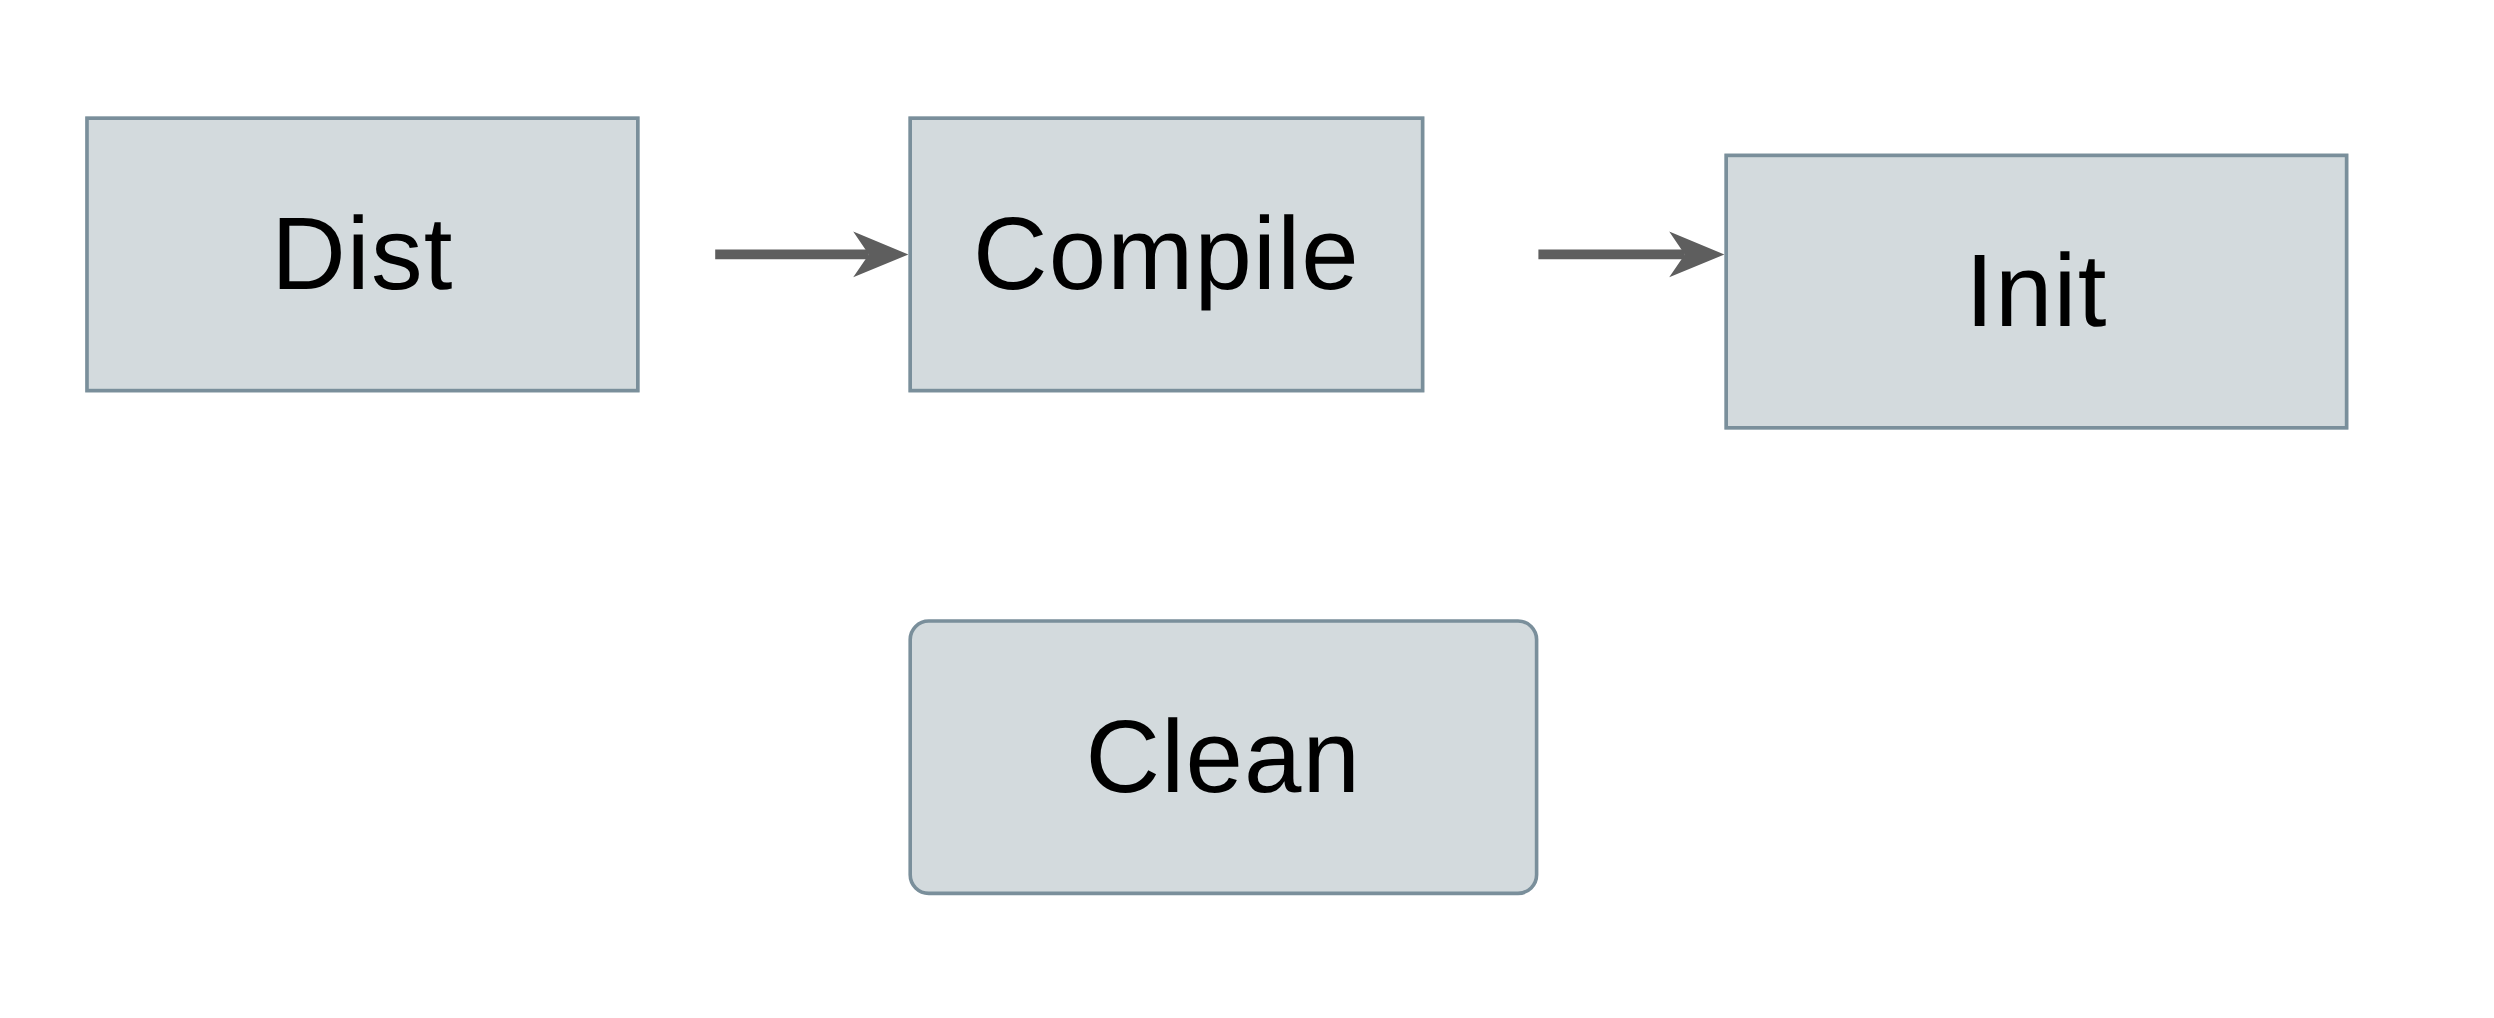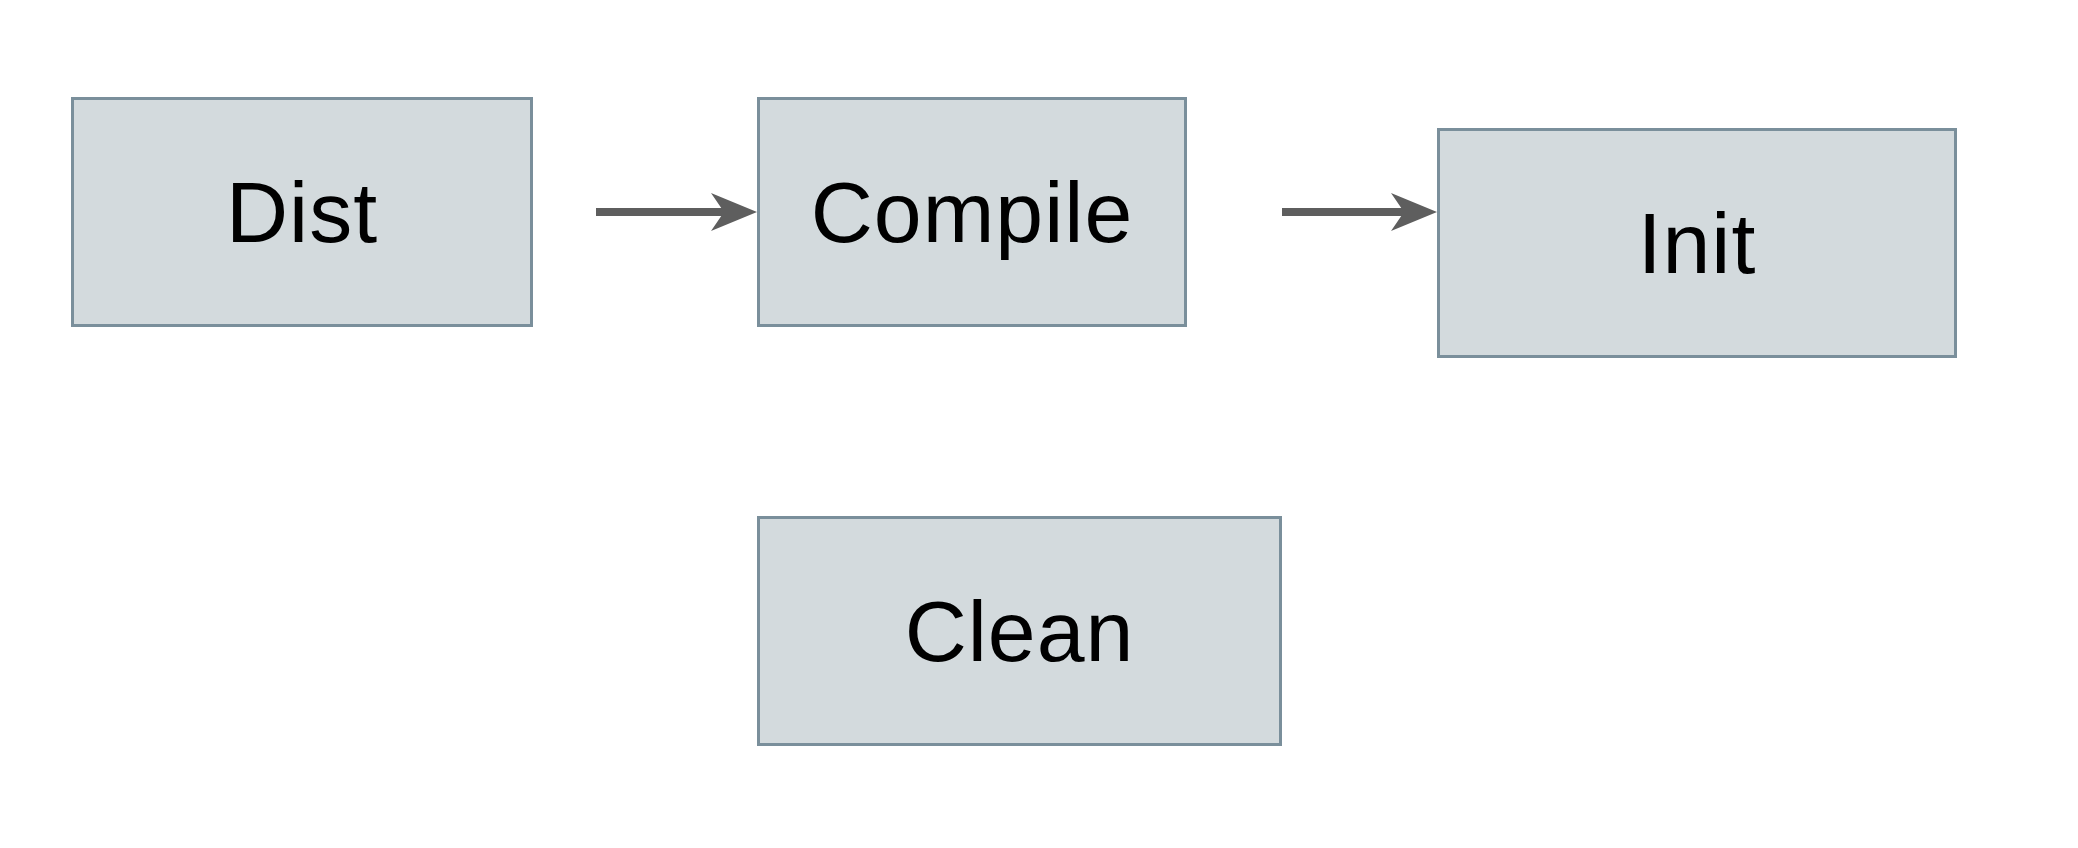--- a/index.html
+++ b/index.html
@@ -70,17 +70,17 @@
   </div>
 
   <div class="node" style="left: 757px; top: 97px; width: 430px; height: 230px;">
     <span class="node-label">Compile</span>
   </div>
 
   <div class="node" style="left: 1437px; top: 97px; width: 520px; height: 230px; margin-top: 31px;">
     <span class="node-label">Init</span>
   </div>
 
-  <div class="node" style="left: 757px; top: 516px; width: 525px; height: 230px;">
+  <div class="node" style="left: 757px; top: 516px; width: 525px; height: 230px; border-radius: 17px;">
     <span class="node-label">Clean</span>
   </div>
 
 </div>
 
 </body></html>

